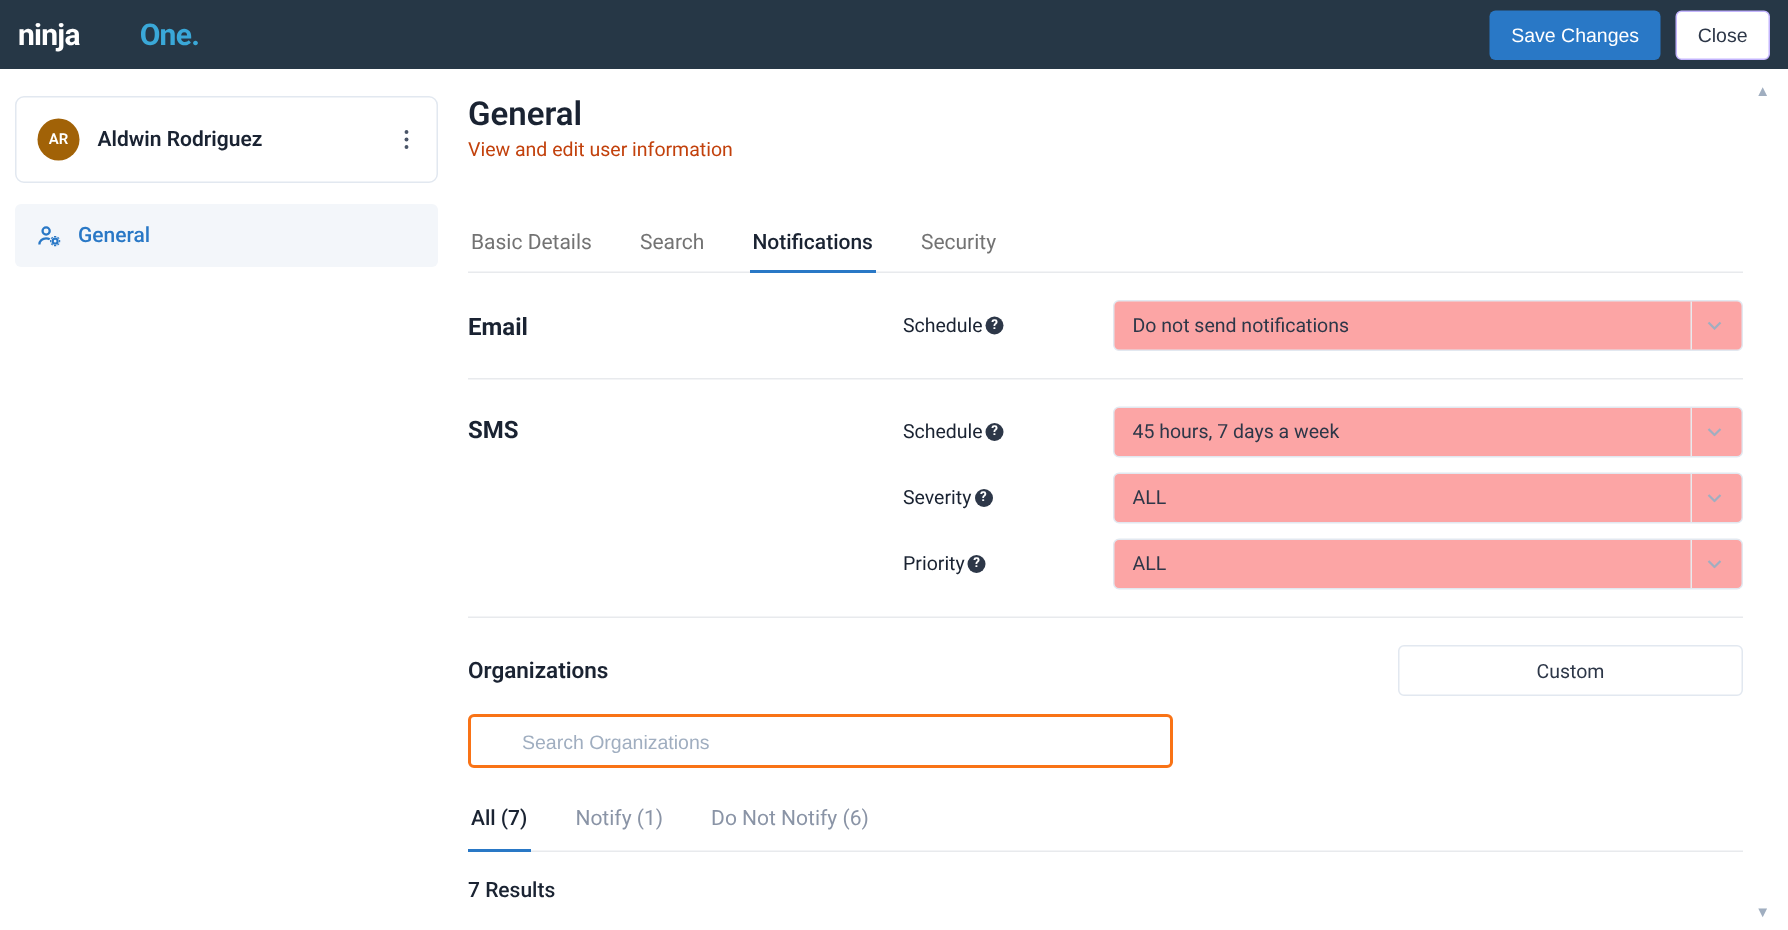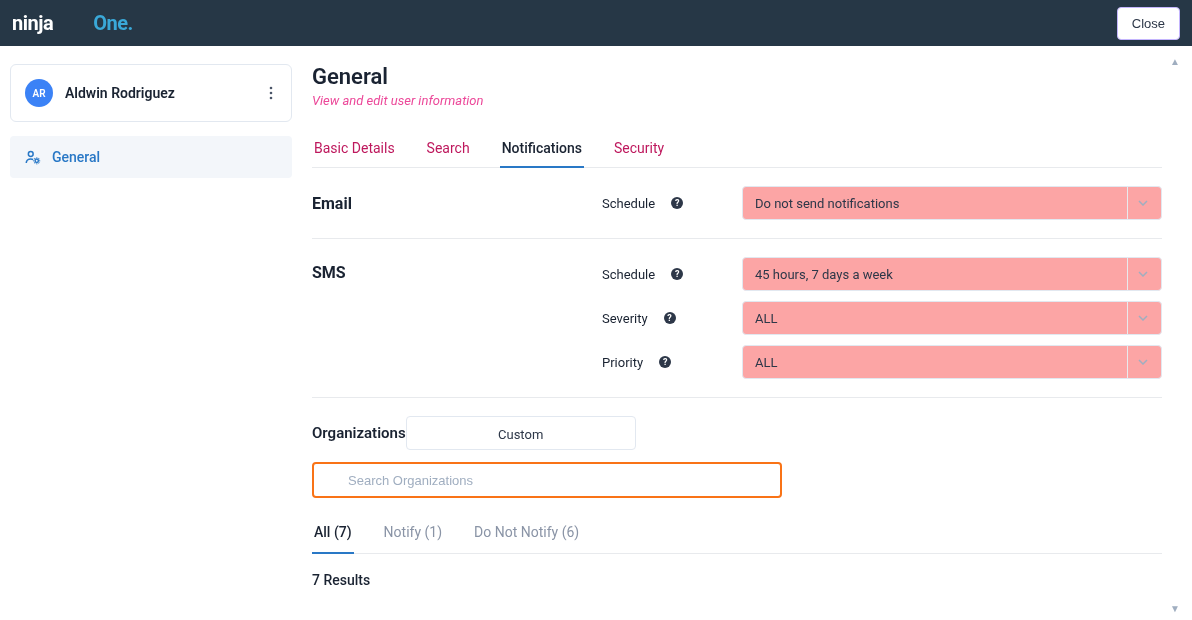--- a/index.html
+++ b/index.html
@@ -47,21 +47,21 @@
   border-radius: 6px;
   padding: 14px 14px;
   display: flex;
   align-items: center;
   gap: 12px;
   margin-bottom: 14px;
 }
 .avatar {
   width: 28px; height: 28px;
   border-radius: 50%;
-  background: #3b82f6;
+  background: #a16207;
   color: #fff;
   font-size: 10px;
   font-weight: 600;
   display: flex;
   align-items: center;
   justify-content: center;
 }
 .user-name { font-size: 14px; font-weight: 600; color: #1a2332; flex-grow: 1; }
 .kebab { color: #4a5568; cursor: pointer; padding: 4px; }
 
@@ -73,38 +73,38 @@
   border-radius: 4px;
   background: #f3f6fa;
   color: #2978c6;
   font-size: 14px;
   font-weight: 500;
   cursor: pointer;
 }
 
 .main { flex: 1; padding-right: 20px; }
 .page-title { font-size: 22px; font-weight: 600; color: #1a2332; margin-bottom: 4px; }
-.page-subtitle { font-size: 13px; color: #ec4899; margin-bottom: 22px; font-style: italic; }
+.page-subtitle { font-size: 13px; color: #c2410c; margin-bottom: 36px; }
 
 .tabs { display: flex; gap: 28px; border-bottom: 1px solid #e8eaed; margin-bottom: 0; }
 .tab {
   padding: 10px 2px;
   font-size: 14px;
-  color: #be185d;
+  color: #737373;
   cursor: pointer;
   border-bottom: 2px solid transparent;
   margin-bottom: -1px;
 }
 .tab.active { color: #1a2332; border-bottom-color: #2978c6; font-weight: 500; }
 
 .section { border-bottom: 1px solid #e8eaed; padding: 18px 0; }
 .section-label { width: 290px; font-size: 16px; font-weight: 700; color: #1a2332; flex-shrink: 0; }
 .field-row { display: flex; align-items: center; margin-bottom: 10px; }
 .field-row:last-child { margin-bottom: 0; }
-.field-label { width: 140px; font-size: 13px; color: #1a2332; display: flex; align-items: center; gap: 16px; }
+.field-label { width: 140px; font-size: 13px; color: #1a2332; display: flex; align-items: center; gap: 2px; }
 .help-dot {
   width: 12px; height: 12px; border-radius: 50%;
   background: #2d3748; color: #fff;
   font-size: 9px; font-weight: 700;
   display: inline-flex; align-items: center; justify-content: center;
   cursor: help;
 }
 .select-box {
   flex: 1;
   display: flex;
@@ -120,21 +120,21 @@
   cursor: pointer;
 }
 .select-chevron {
   width: 30px; height: 100%;
   border-left: 1px solid #e8eaed;
   display: flex; align-items: center; justify-content: center;
   color: #a0aec0;
 }
 .fields-col { flex: 1; margin-left: 0; }
 
-.org-header { display: flex; align-items: center; justify-content: flex-start; padding: 18px 0 12px; }
+.org-header { display: flex; align-items: center; justify-content: space-between; padding: 18px 0 12px; }
 .org-title { font-size: 15px; font-weight: 600; color: #1a2332; }
 .org-select {
   width: 230px;
   border: 1px solid #e2e8f0;
   border-radius: 4px;
   height: 34px;
   padding: 10px 12px;
   font-size: 13px;
   display: flex;
   align-items: center;
@@ -177,20 +177,21 @@
 svg { display: block; }
 </style>
 </head>
 <body>
 
 <div class="topbar">
   <div class="logo">
     <span>ninja</span><span class="accent">One</span><span class="dot">.</span>
   </div>
   <div class="topbar-actions">
+    <button class="btn btn-primary">Save Changes</button>
     <button class="btn btn-light">Close</button>
   </div>
 </div>
 
 <div class="layout">
   <div class="sidebar">
     <div class="user-card">
       <div class="avatar">AR</div>
       <div class="user-name">Aldwin Rodriguez</div>
       <div class="kebab">

